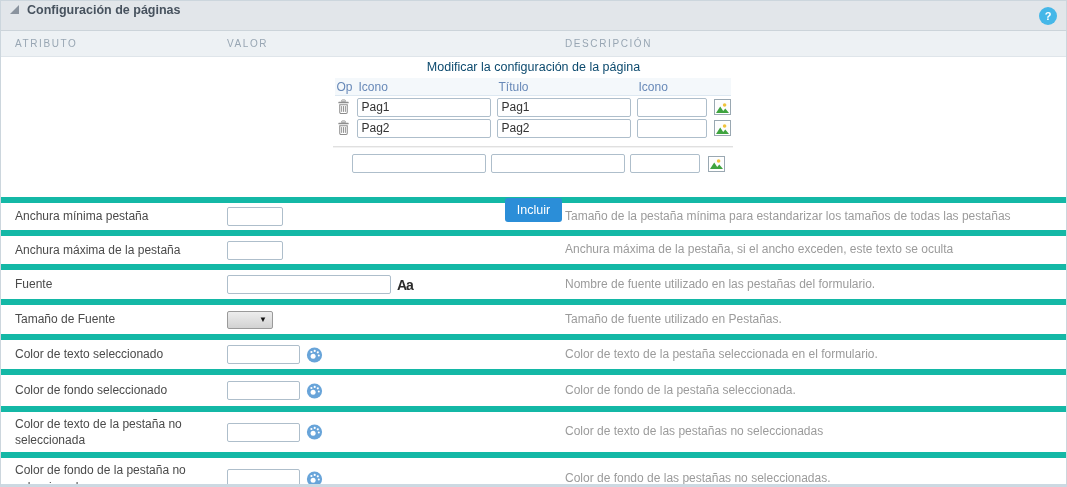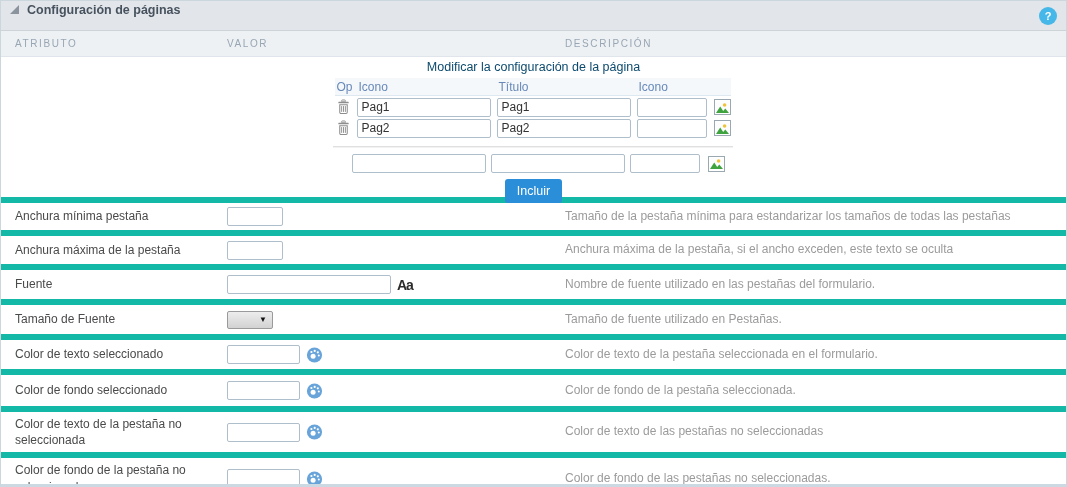--- a/index.html
+++ b/index.html
@@ -85,21 +85,21 @@
     display:inline-flex; align-items:center; justify-content:center;
     cursor:pointer;
   }
   .editor-divider { border-top:1px solid #e0e0e0; border-bottom:1px solid #f2f2f2; margin:8px 0 6px -2px; width:400px; }
   .ed-newrow { display:flex; align-items:center; margin-left:17px; }
   .ed-newrow .inp { margin-right:5px; }
   .ed-actions { text-align:center; margin-top:6px; }
   .btn-incluir {
     background:#2b8ed8; color:#fff; border:0; border-radius:3px;
     font-family:inherit; font-size:12.5px;
-    padding:5px 12px; cursor:pointer;
+    padding:5px 12px; cursor:pointer;margin-top:19px;
   }
   
   .attr-row { border-top:6px solid #14b8a6; align-items:center; }
   .attr-row .attr-label { padding:4px 16px 4px 14px; color:#4a4a4a; line-height:1.35; }
   .attr-row .attr-desc { color:#9b9b9b; line-height:1.3; padding-right:10px; }
   .attr-value { display:flex; align-items:center; }
   .w56 { width:56px; }
   .w164 { width:164px; }
   .w73 { width:73px; }
   .r33 { min-height:33px; } .r34 { min-height:34px; } .r35 { min-height:35px; }

